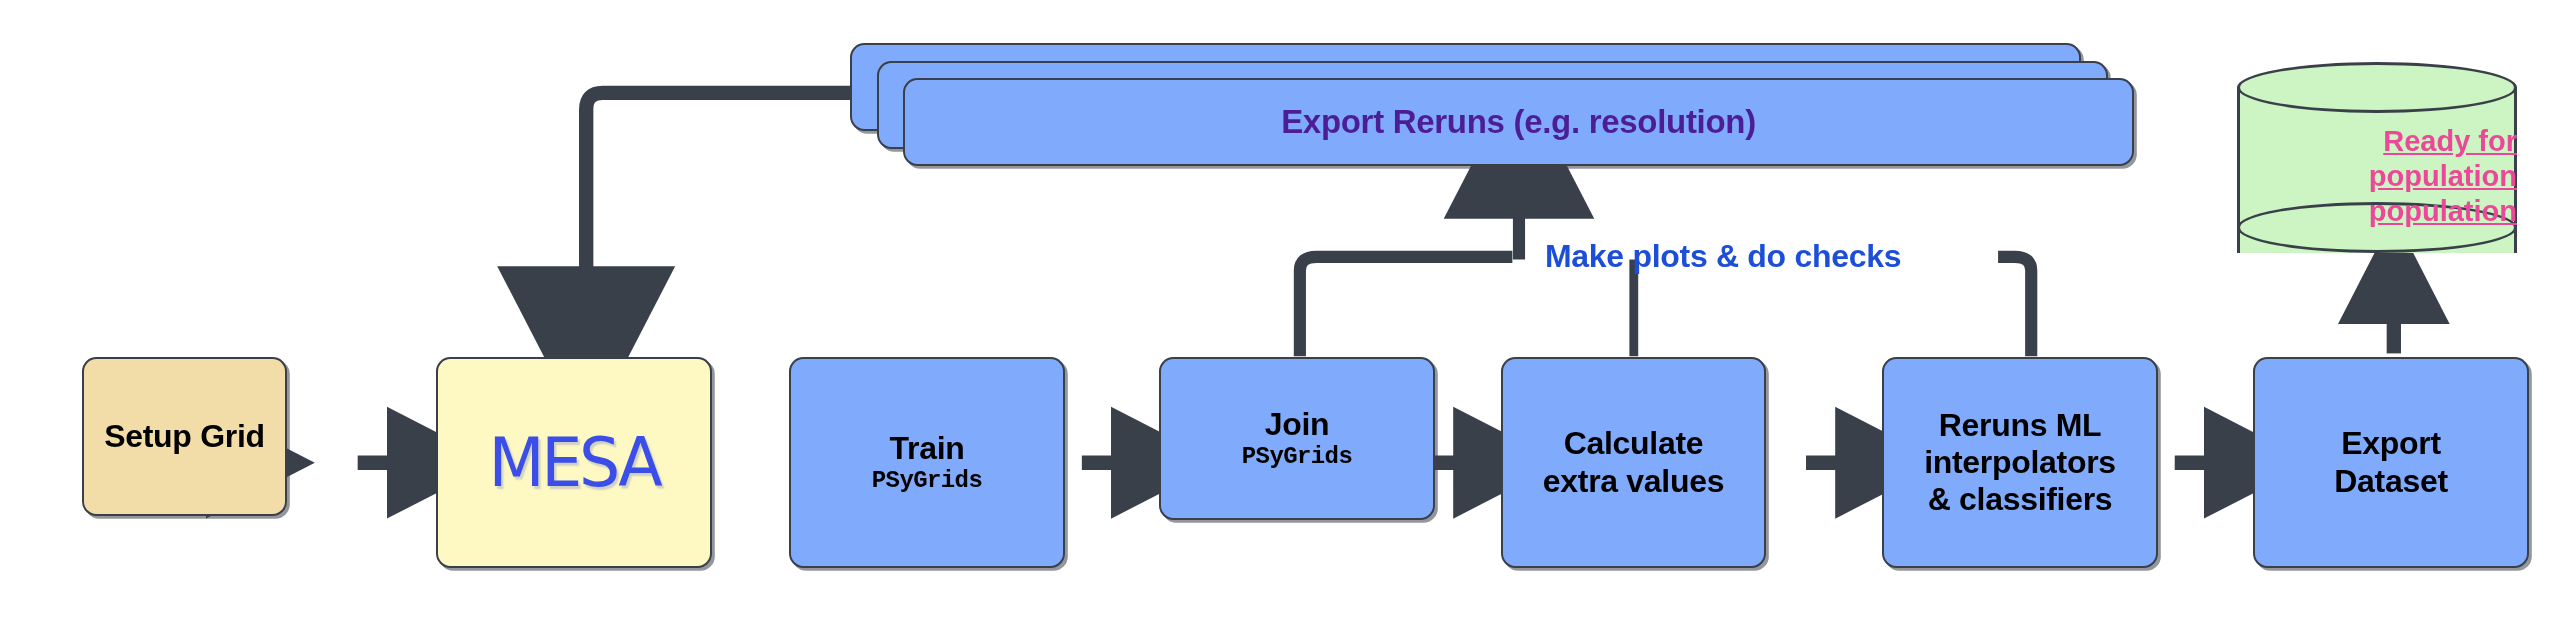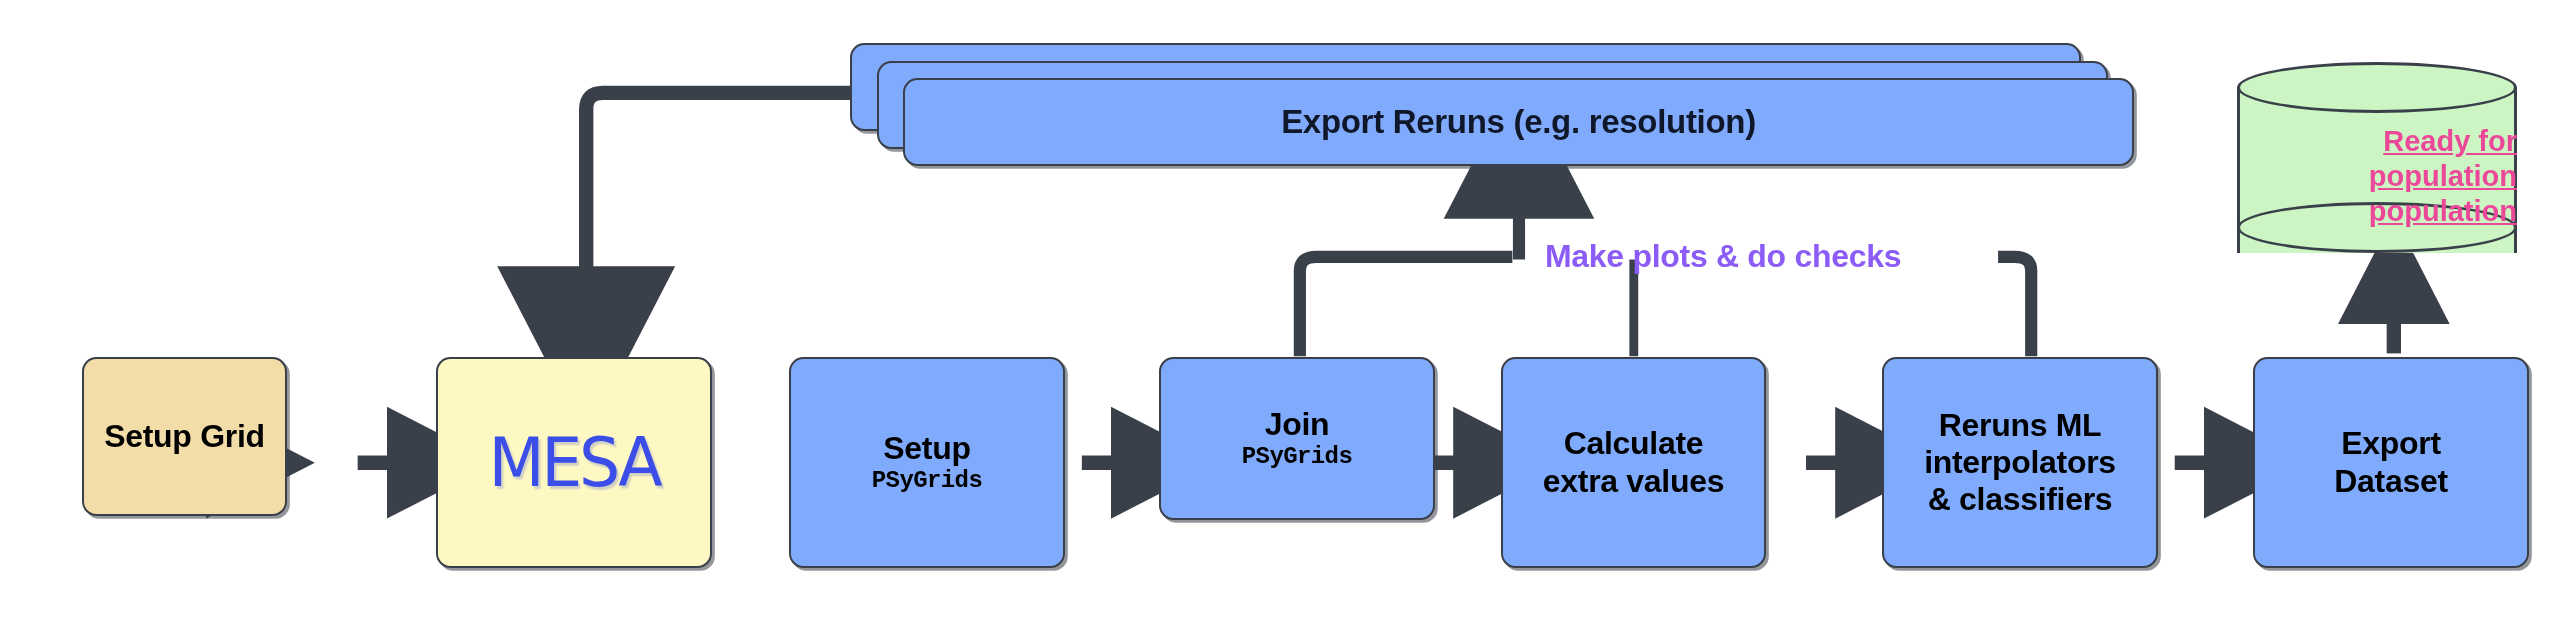--- a/index.html
+++ b/index.html
@@ -62,21 +62,21 @@
     border:2.8px solid #3a4049;
     border-radius:14.4px;
     background:#80abfc;
     box-shadow:2.8px 2.8px 0 rgba(58,64,73,.55);
   }
   .stack-front{
     z-index:8;
     display:flex;align-items:center;justify-content:center;
   }
   .stack-front .lbl{
-    font-weight:bold;color:#0f172a;font-size:33px;letter-spacing:-0.3px;
+    font-weight:bold;color:#4c1d95;font-size:33px;letter-spacing:-0.3px;
   }
 
   
   .cylinder{position:absolute;z-index:6;}
   .cyl-body{
     position:absolute;left:0;right:0;
     background:#cdf5c4;
     border-left:3.3px solid #3a4049;
     border-right:3.3px solid #3a4049;
     box-sizing:border-box;
@@ -92,21 +92,21 @@
     position:absolute;left:0;right:0;
     text-align:right;
     font-weight:bold;color:#ec4899;
     font-size:29px;line-height:1.2;
     z-index:9;
     text-decoration:underline;
   }
 
   .edge-label{
     position:absolute;
-    font-weight:bold;color:#8b5cf6;
+    font-weight:bold;color:#1d4ed8;
     font-size:32px;letter-spacing:-0.3px;
     white-space:nowrap;z-index:9;
   }
 </style>
 </head>
 <body>
 
 <div id="stage">
 
   <svg id="wires" viewBox="0 0 4667 1139">
@@ -158,21 +158,21 @@
   <div class="node tan" style="left:82px;top:357px;width:205px;height:159px;">
     <span class="lbl">Setup Grid</span>
   </div>
 
   <div class="node white" style="left:436px;top:357px;width:276px;height:211px;">
     <span class="mesa-mark">MESA</span>
   </div>
 
   <div class="node" style="left:789px;top:357px;width:276px;height:211px;">
     <span class="lbl">
-      <span>Setup</span>
+      <span>Train</span>
       <span class="mono">PSyGrids</span>
     </span>
   </div>
 
   <div class="node" style="left:1159px;top:357px;width:276px;height:163px;">
     <span class="lbl">
       <span>Join</span>
       <span class="mono">PSyGrids</span>
     </span>
   </div>

